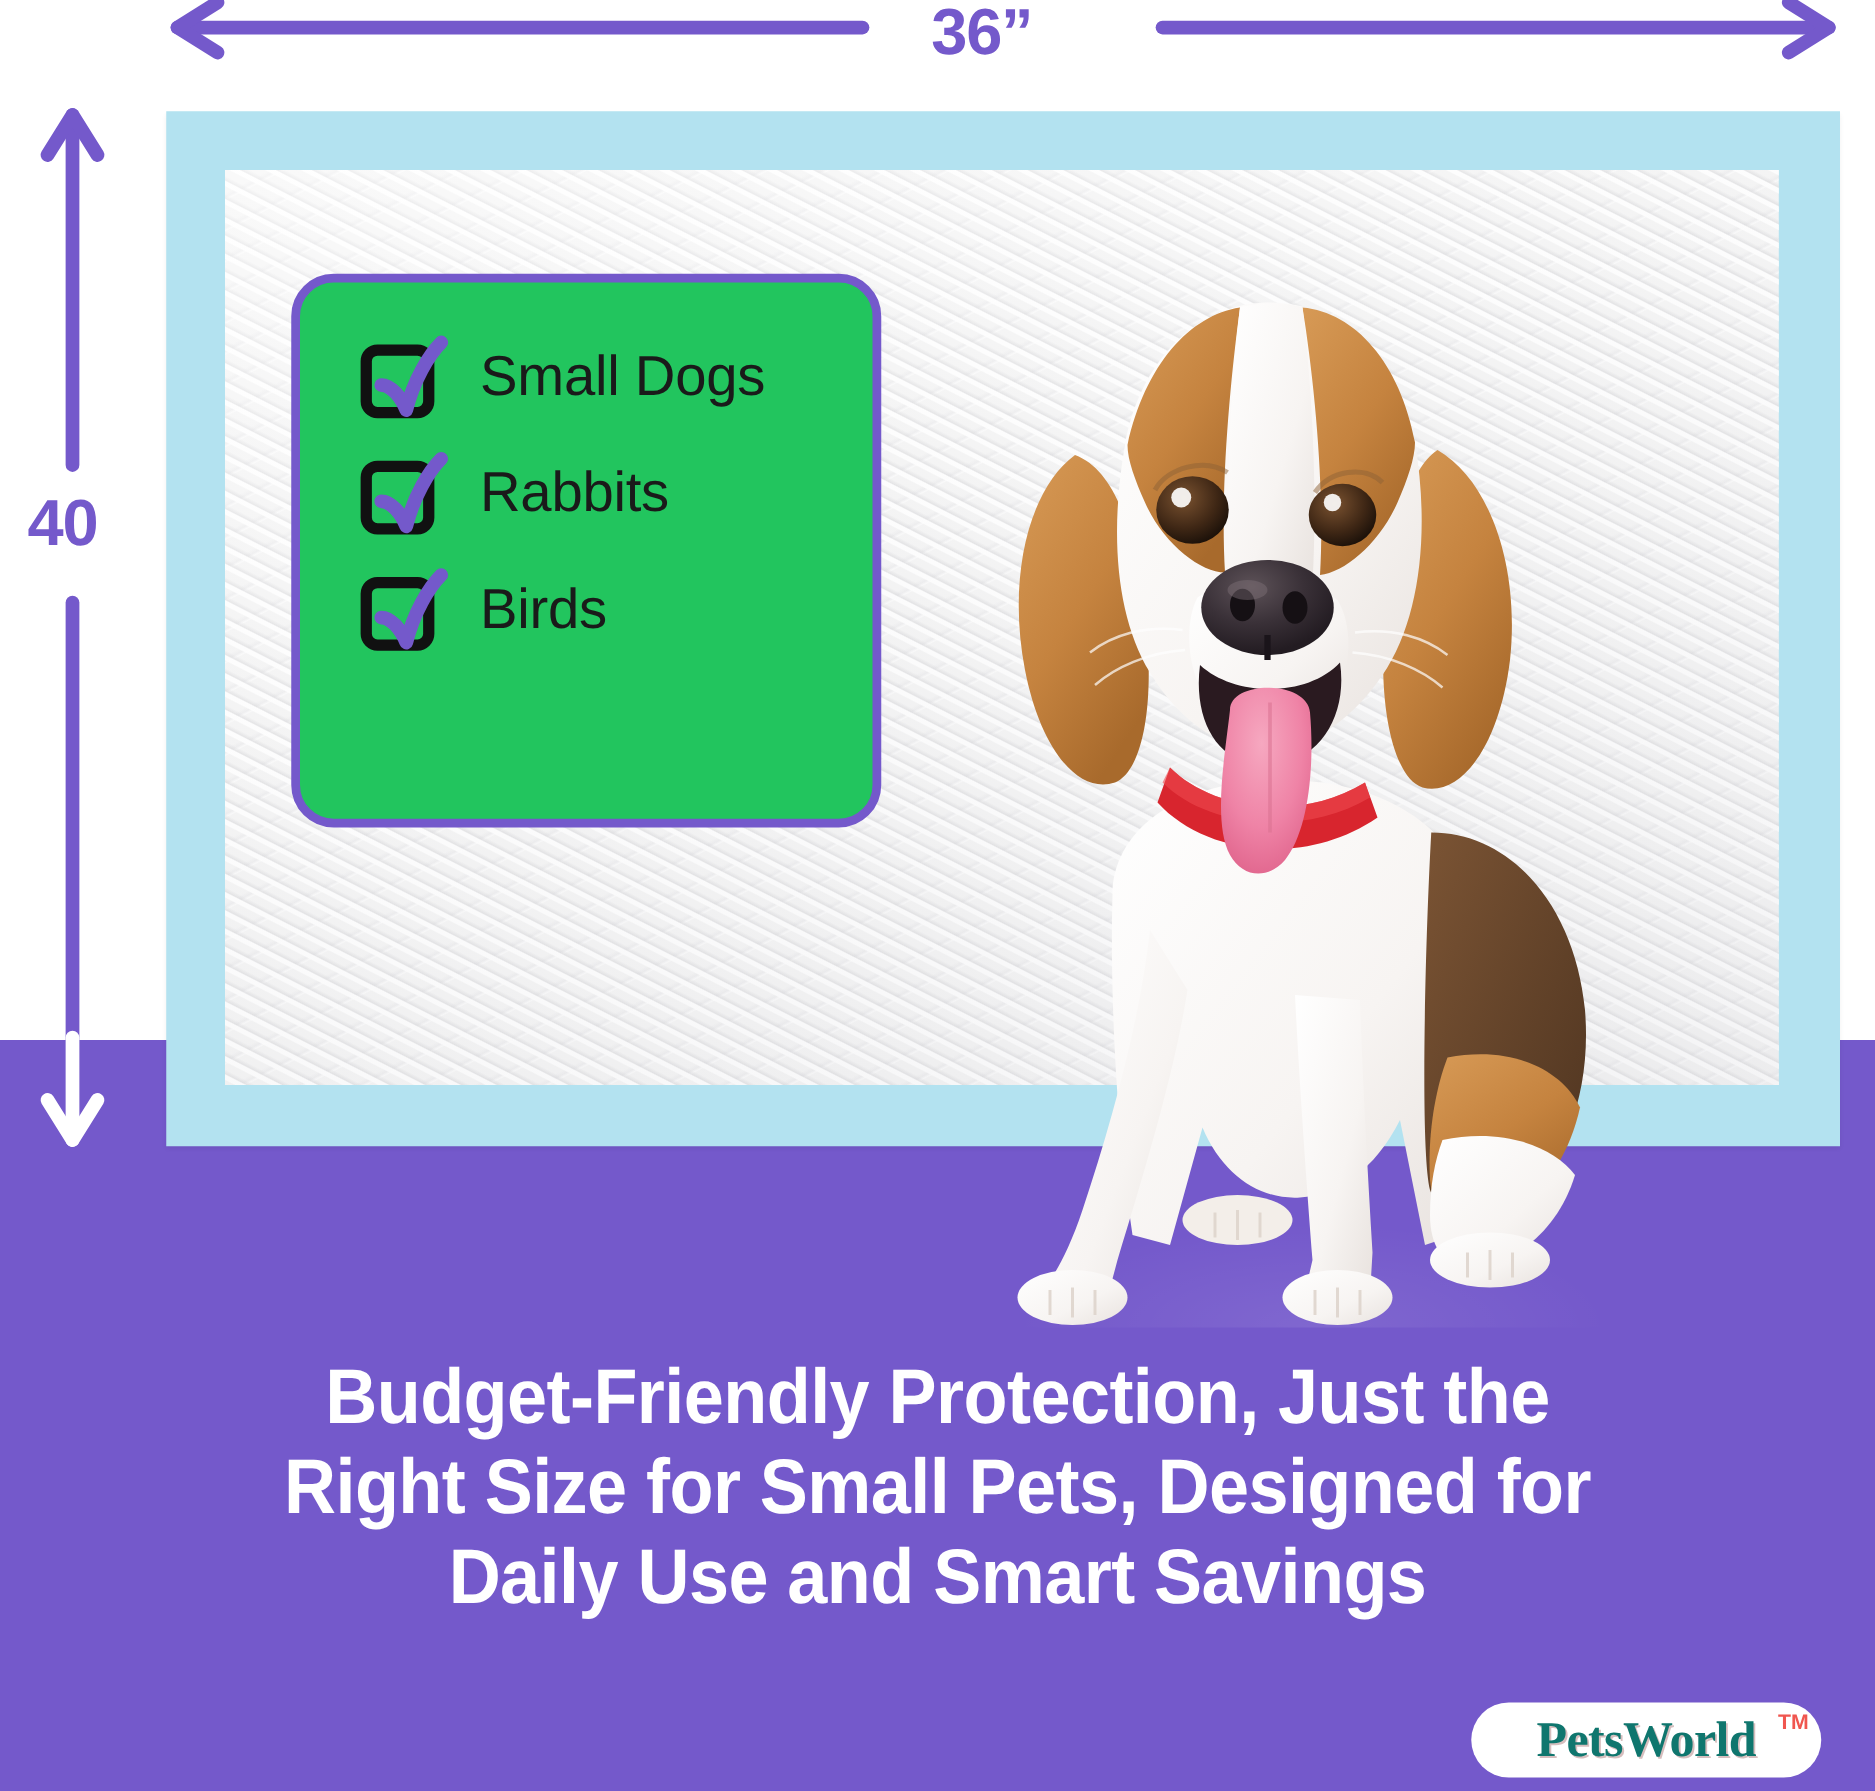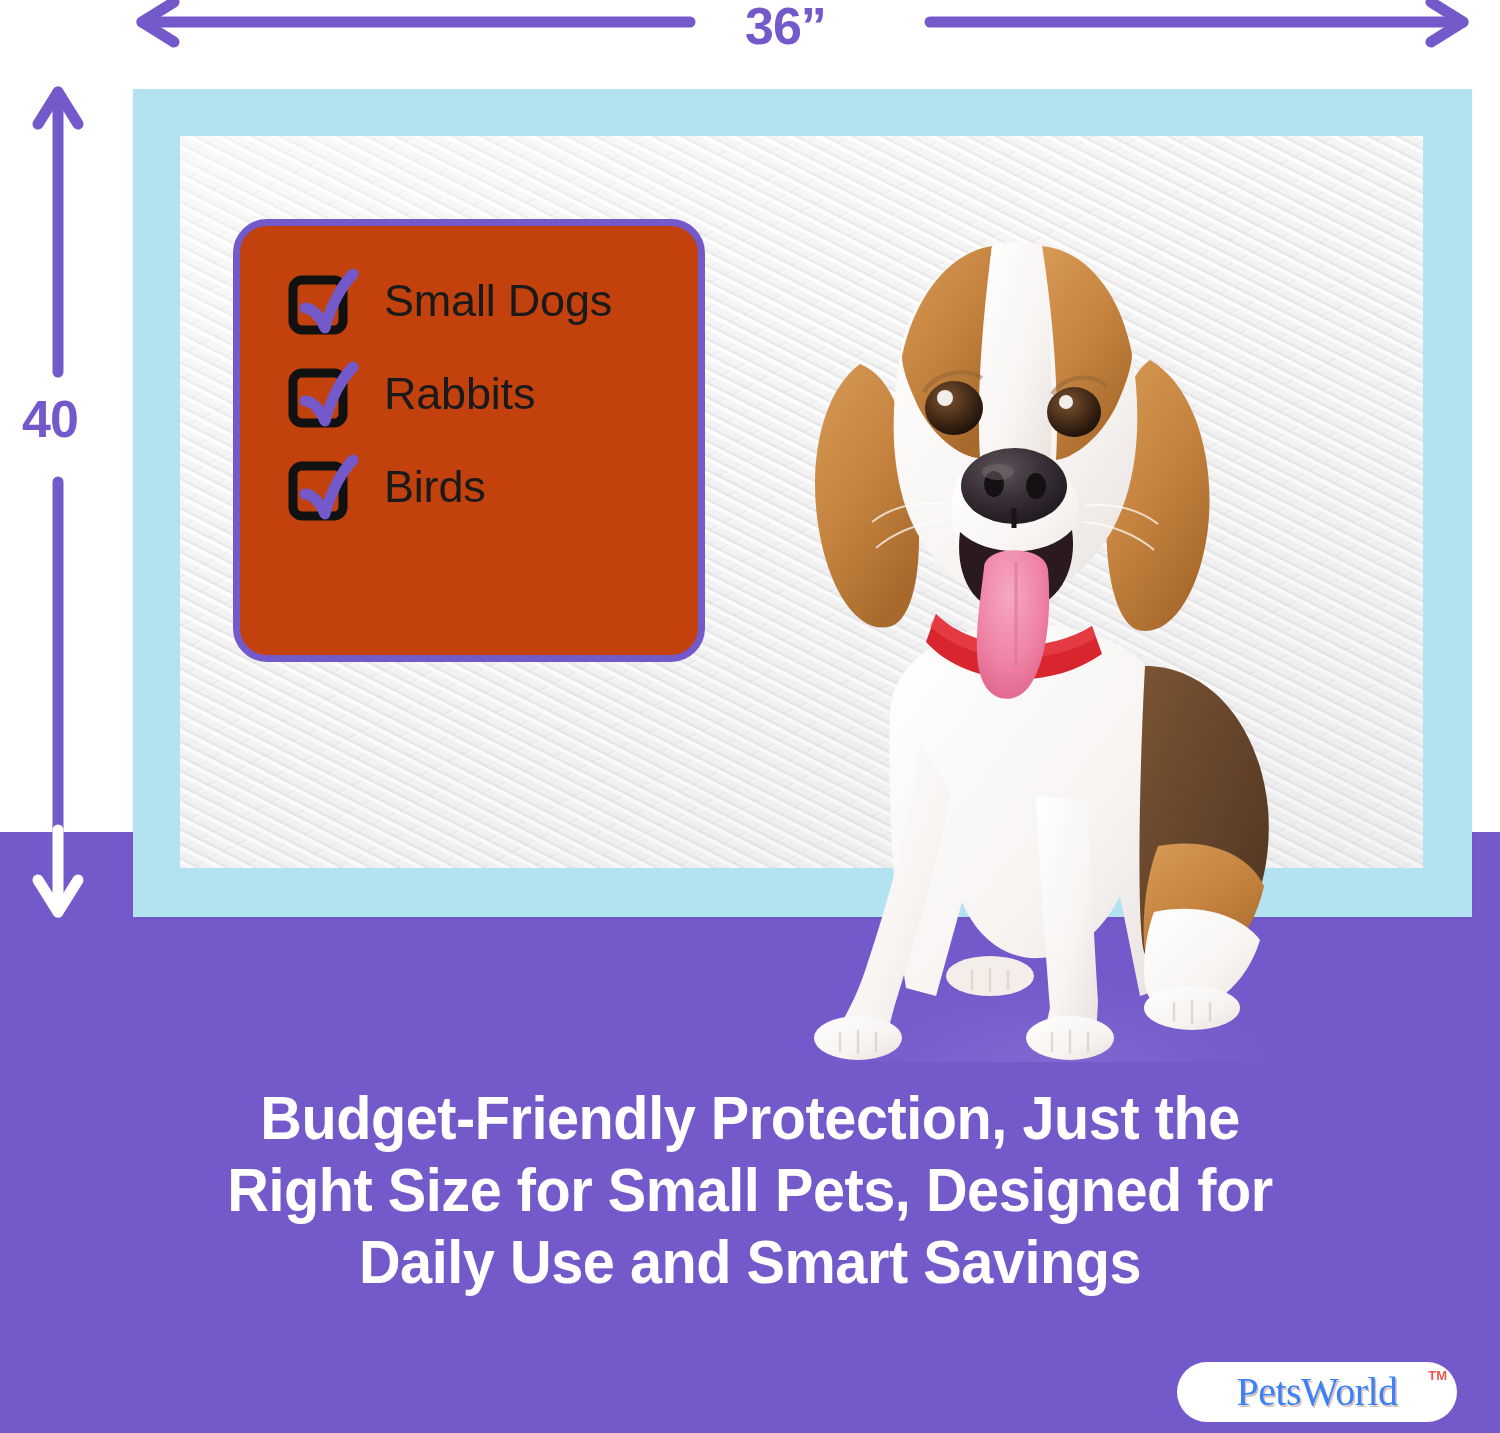--- a/index.html
+++ b/index.html
@@ -58,21 +58,21 @@
     content:"";position:absolute;inset:0;
     background:linear-gradient(160deg,
       rgba(255,255,255,.55) 0%,
       rgba(248,248,249,.25) 40%,
       rgba(226,226,230,.35) 100%);
   }
 
   
   .check-card{
     position:absolute;left:233px;top:219px;width:472px;height:443px;
-    background:#c2410c;
+    background:#22c55e;
     border:7px solid #7459cb;
     border-radius:34px;
     box-sizing:border-box;
     padding:44px 0 0 46px;
     z-index:6;
   }
   .check-row{
     display:flex;align-items:center;
     height:62px;margin-bottom:31px;
   }
@@ -130,32 +130,32 @@
   .logo{
     position:absolute;left:1177px;top:1362px;
     width:280px;height:60px;
     background:#ffffff;
     border-radius:30px;
     z-index:10;
     display:flex;align-items:center;justify-content:center;
   }
   .logo-text{
     font-family:"Liberation Serif",serif;
-    font-weight:normal;
+    font-weight:bold;
     font-size:40px;
-    color:#3b82f6;
+    color:#0f766e;
     letter-spacing:-.5px;
     text-shadow:1.5px 1.5px 0 rgba(120,40,40,.30);
     position:relative;
     line-height:1;
   }
   .logo-tm{
     position:absolute;right:10px;top:6px;
     font-family:"Liberation Sans",sans-serif;
-    font-size:13px;font-weight:bold;color:#f0564f;
+    font-size:17px;font-weight:bold;color:#f0564f;
   }
 </style>
 </head>
 <body>
 
 <div id="stage">
 
   <div class="purple-band"></div>
   <div class="floor-sheen"></div>
 

